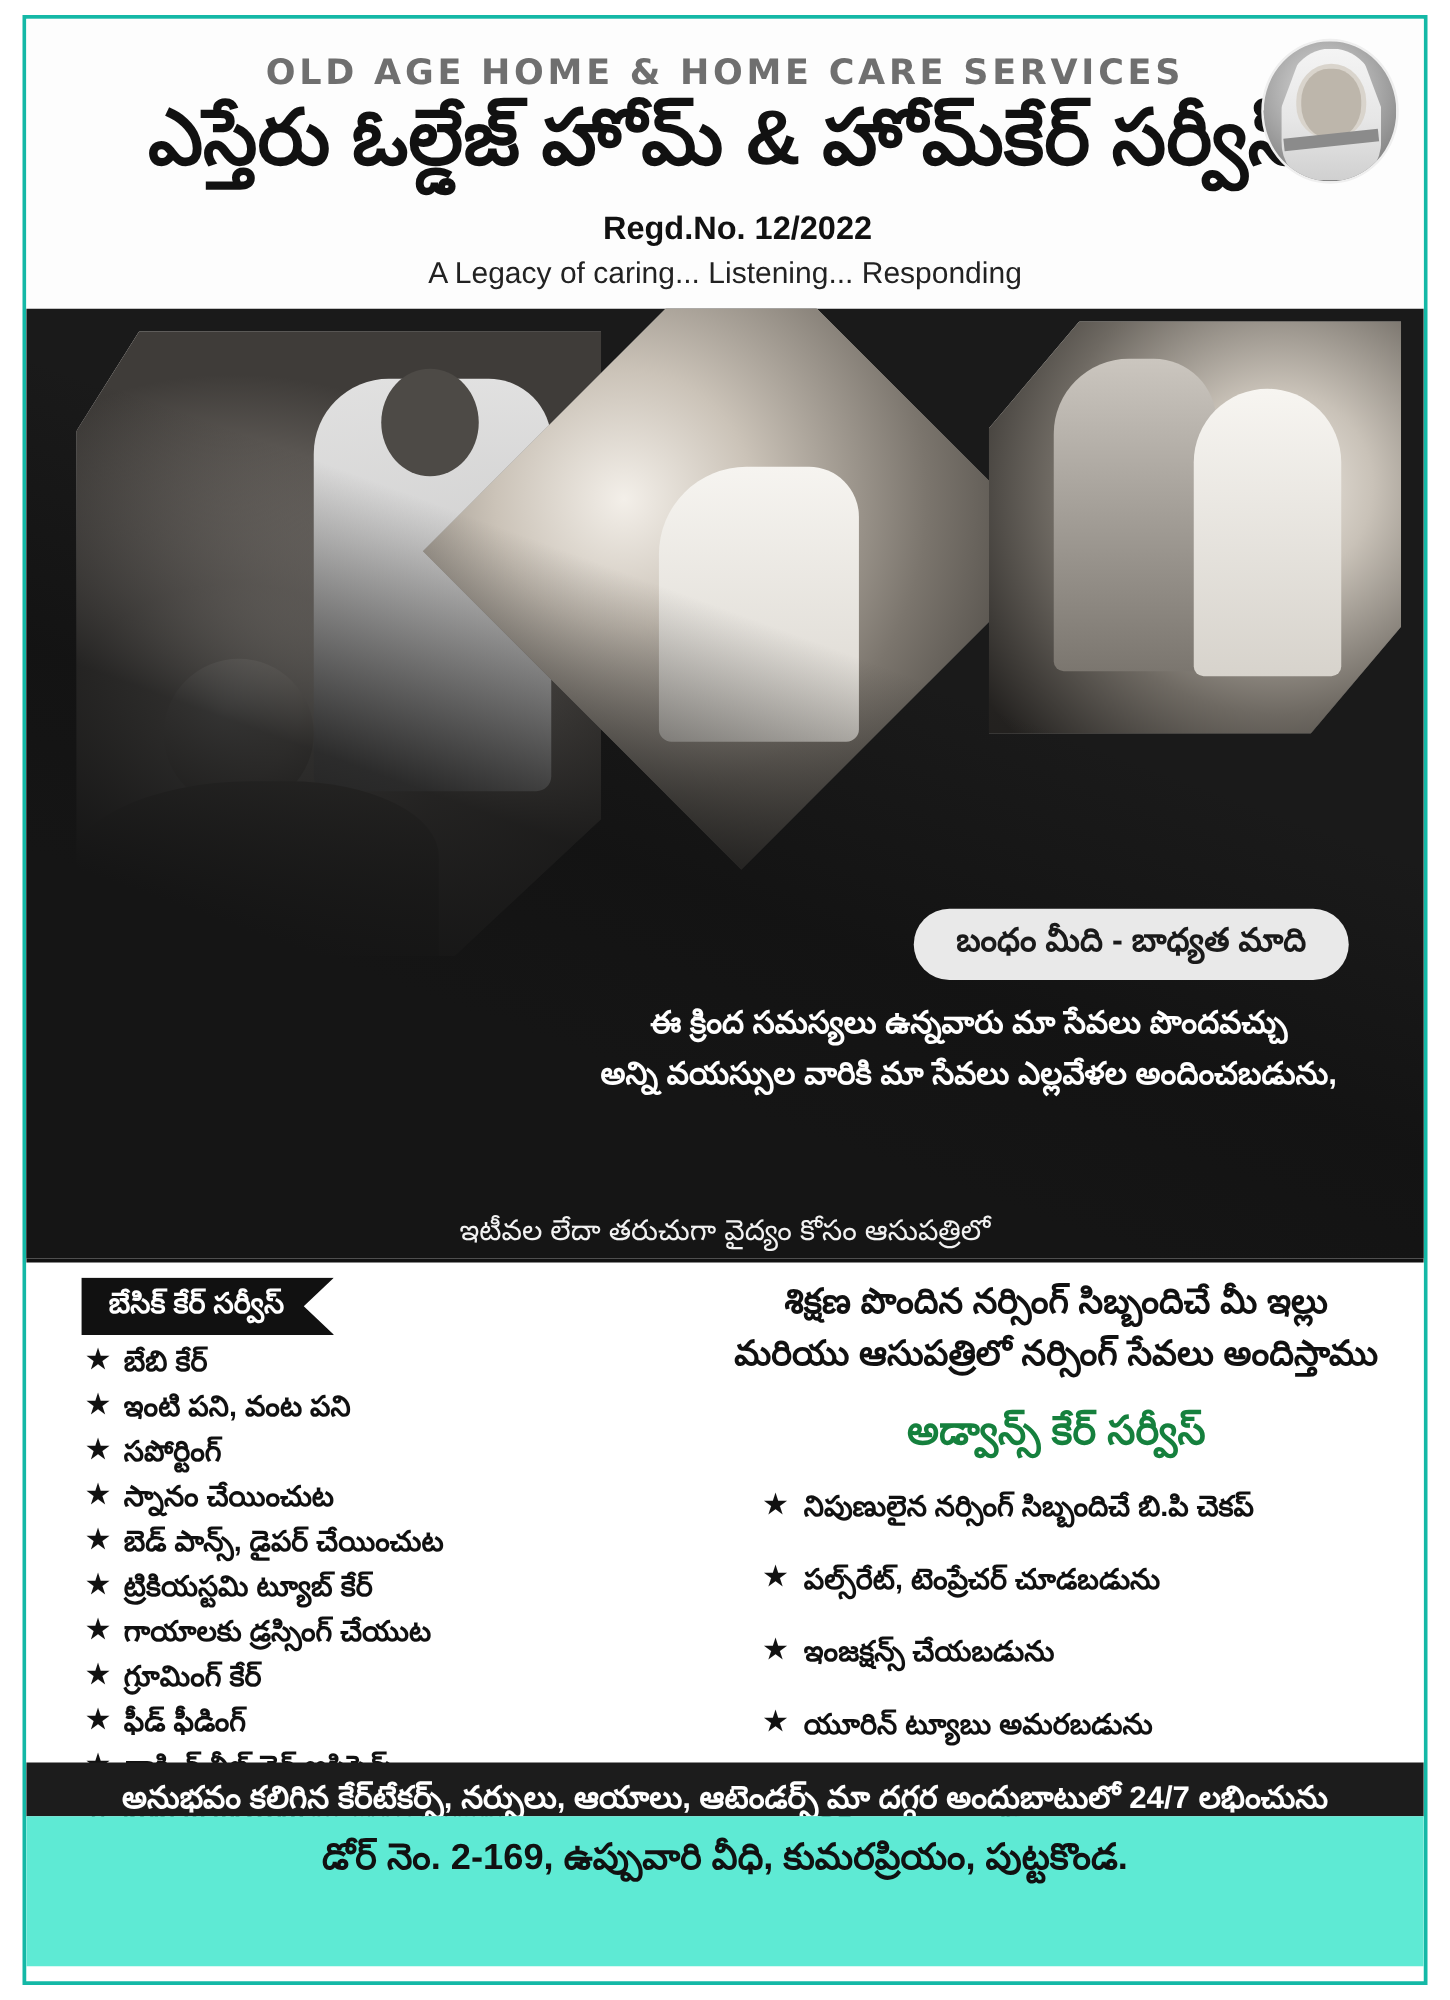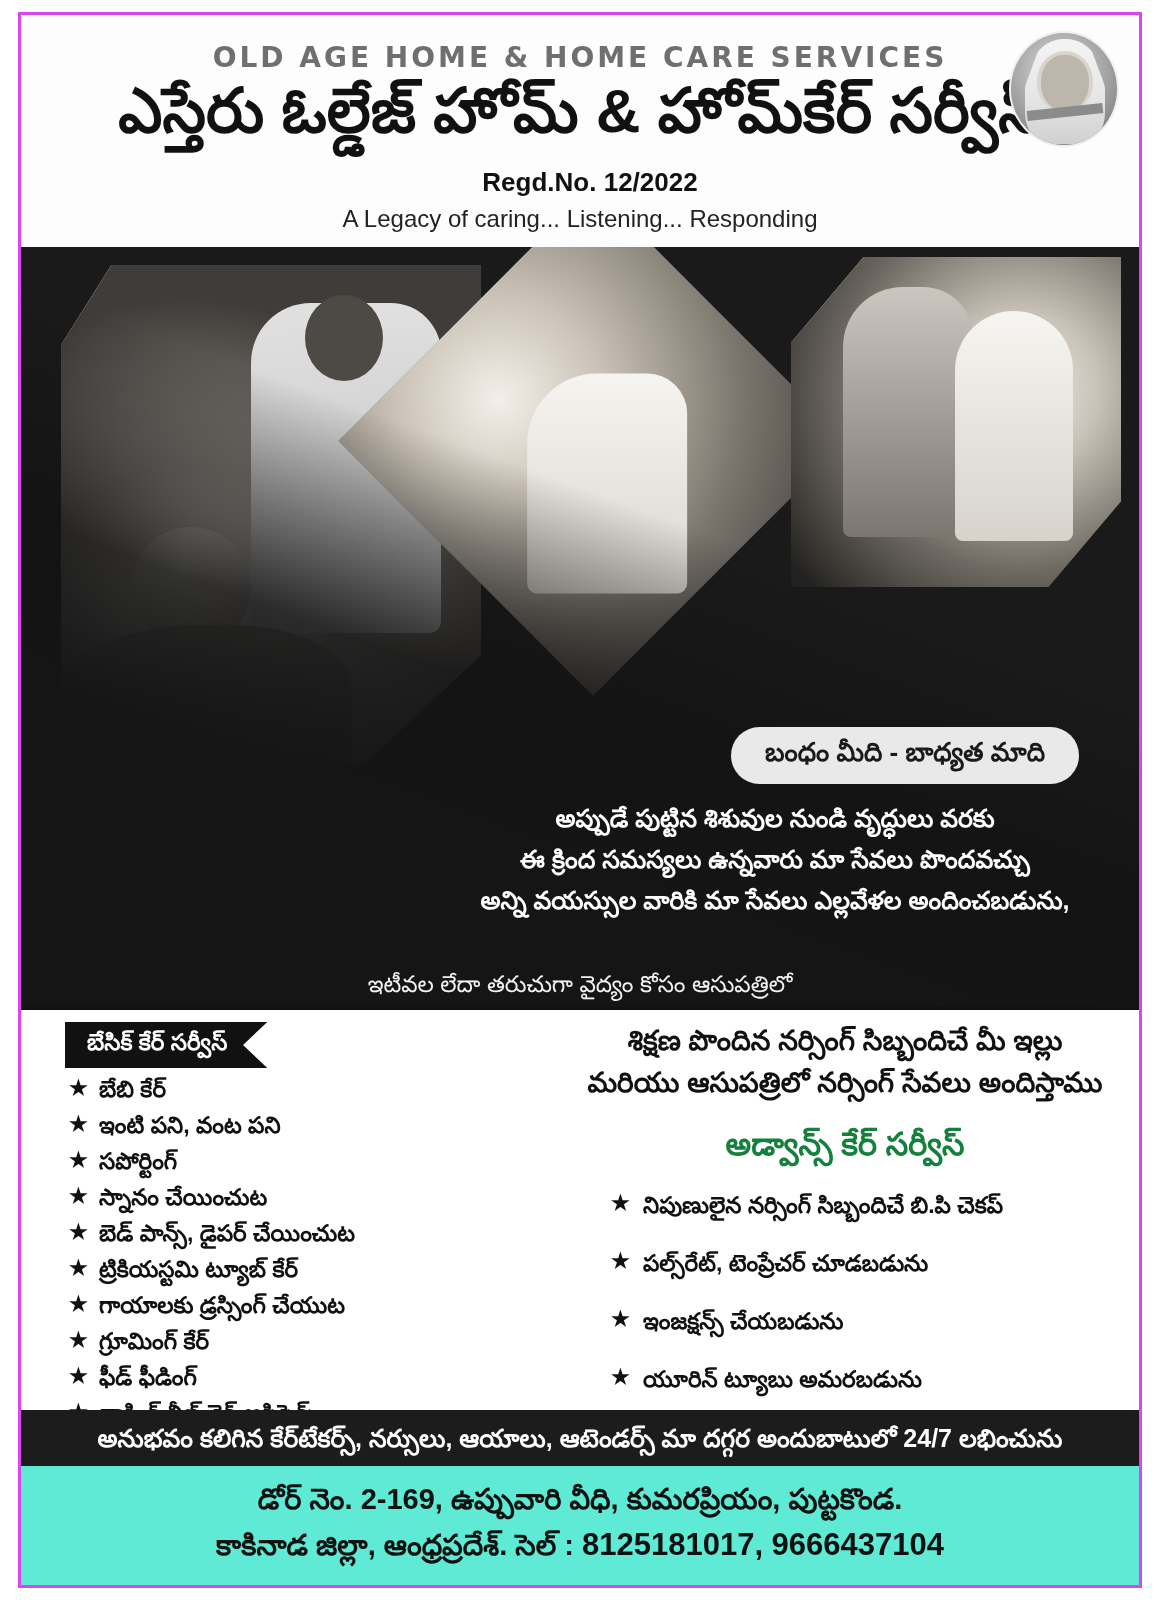--- a/index.html
+++ b/index.html
@@ -17,21 +17,21 @@
     background: #ffffff;
     overflow: hidden;
   }
   .sheet {
     position: absolute;
     left: 18px;
     top: 12px;
     width: 1124px;
     height: 1576px;
     background: #ffffff;
-    border: 3px solid #d946ef;
+    border: 3px solid #14b8a6;
     box-sizing: border-box;
     overflow: hidden;
   }
 
   
   .header {
     position: relative;
     height: 232px;
     background: #fdfdfd;
     overflow: hidden;
@@ -352,21 +352,21 @@
   ul.adv li .star {
     position: absolute;
     left: 10px;
     top: -1px;
     font-size: 21px;
   }
 
   
   .strip {
     position: relative;
-    height: 56px;
+    height: 43px;
     background: #1c1c1c;
     color: #fff;
     text-align: center;
     font-size: 25px;
     font-weight: bold;
     line-height: 56px;
     overflow: hidden;
     white-space: nowrap;
   }
 
@@ -430,21 +430,20 @@
         <div class="tone"></div>
         <div class="carer"></div>
         <div class="child"></div>
       </div>
 
       <div class="vignette"></div>
 
       <div class="tagline-pill">బంధం మీది - బాధ్యత మాది</div>
 
       <div class="lead">
-        <div>అప్పుడే పుట్టిన శిశువుల నుండి వృద్ధులు వరకు</div>
         <div>ఈ క్రింద సమస్యలు ఉన్నవారు మా సేవలు పొందవచ్చు</div>
         <div>అన్ని వయస్సుల వారికి మా సేవలు ఎల్లవేళల అందించబడును,</div>
       </div>
 
       <div class="body-text">
         <div class="n1">ఇటీవల లేదా తరుచుగా వైద్యం కోసం ఆసుపత్రిలో చేరినవారు, వ్యాధి</div>
 
       </div>
     </div>
 
@@ -479,19 +478,16 @@
           <li><span class="star">★</span><span>యూరిన్ ట్యూబు అమరబడును</span></li>
           <li><span class="star">★</span><span>వృద్ధుల సంరక్షణ, బ్లైడ్ షుగరు చూడబడును</span></li>
         </ul>
       </div>
     </div>
 
     <div class="strip">అనుభవం కలిగిన కేర్‌టేకర్స్, నర్సులు, ఆయాలు, ఆటెండర్స్ మా దగ్గర అందుబాటులో 24/7 లభించును</div>
 
     <div class="footer">
       <div class="addr1">డోర్ నెం. 2-169, ఉప్పువారి వీధి, కుమరప్రియం, పుట్టకొండ.</div>
-      <div class="addr2">
-        <span>కాకినాడ జిల్లా, ఆంధ్రప్రదేశ్. సెల్ : </span><span class="phones">8125181017, 9666437104</span>
-      </div>
     </div>
 
   </div>
 </div>
 
 </body></html>

